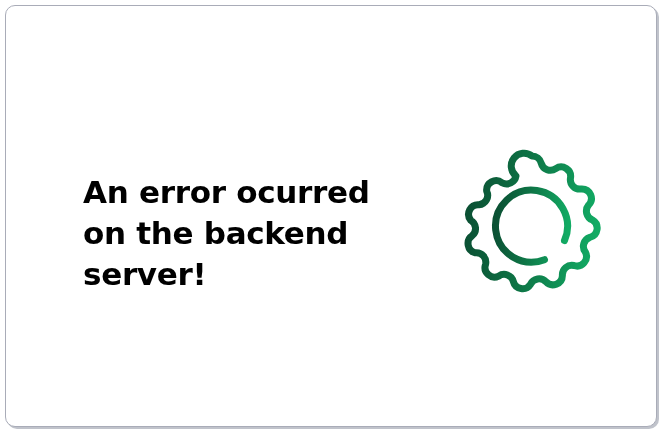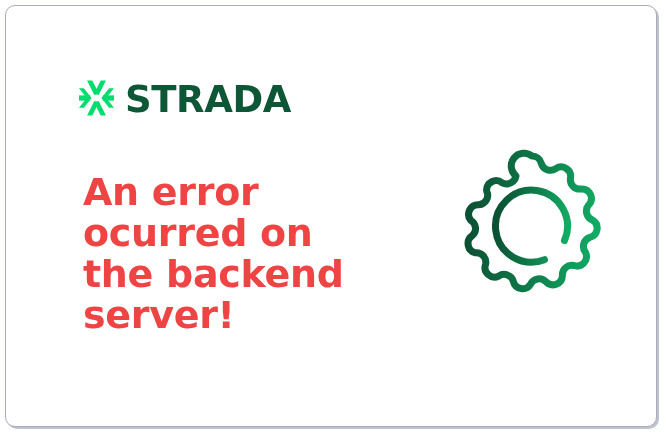--- a/index.html
+++ b/index.html
@@ -67,72 +67,44 @@
   }
 
   
   .message {
     position: absolute;
     left: 77px;
     top: 166px;
     width: 300px;
     margin: 0;
     font-family: "DejaVu Sans", sans-serif;
-    font-size: 38px;
+    font-size: 31px;
     font-weight: 700;
     line-height: 41px;
     letter-spacing: -0.3px;
-    color: #ef4444;
+    color: #000000;
   }
 
   
   .gear {
     position: absolute;
     left: 446px;
     top: 140px;
     width: 160px;
     height: 160px;
     display: block;
   }
 </style>
 </head>
 <body>
 
 <div class="stage">
 
   <div class="card">
 
-    <div class="brand">
-
-      <svg class="brand-mark" viewBox="0 0 100 100" aria-hidden="true">
-        <g fill="#00dc6e">
-
-          <rect x="0" y="42.5" width="32" height="15"></rect>
-
-          <rect x="68" y="42.5" width="32" height="15"></rect>
-
-          <polygon points="23,0 38,0 58,40 43,40"></polygon>
-
-          <polygon points="62,0 77,0 57,40 42,40"></polygon>
-
-          <polygon points="23,100 38,100 58,60 43,60"></polygon>
-
-          <polygon points="62,100 77,100 57,60 42,60"></polygon>
-
-          <polygon points="0,22 14,22 36,50 22,50"></polygon>
-          <polygon points="100,22 86,22 64,50 78,50"></polygon>
-          <polygon points="0,78 14,78 36,50 22,50"></polygon>
-          <polygon points="100,78 86,78 64,50 78,50"></polygon>
-        </g>
-
-        <circle cx="50" cy="50" r="9" fill="#ffffff"></circle>
-      </svg>
-
-      <span class="brand-word">STRADA</span>
-    </div>
 
     <p class="message">An error ocurred on the backend server!</p>
 
     <svg class="gear" viewBox="0 0 160 160" aria-hidden="true">
       <defs>
         <linearGradient id="gearGrad" x1="0" y1="0.45" x2="1" y2="0.55">
           <stop offset="0%" stop-color="#0b5134"></stop>
           <stop offset="45%" stop-color="#0e7546"></stop>
           <stop offset="100%" stop-color="#12ab64"></stop>
         </linearGradient>

